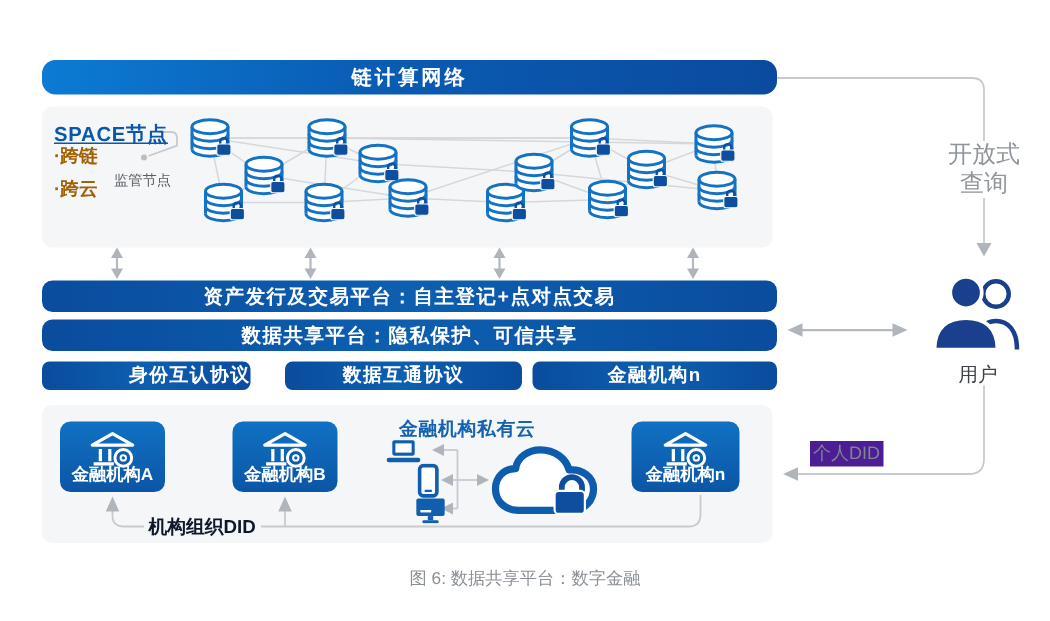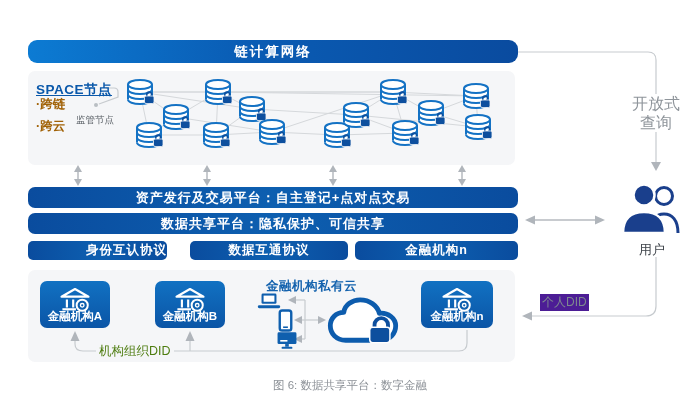--- a/index.html
+++ b/index.html
@@ -41,21 +41,21 @@
   .inst-box{top:281px;width:70px;height:47px;border-radius:7px;z-index:3;
     background:linear-gradient(180deg,#1171c2,#0b55a6);
     display:flex;flex-direction:column;align-items:center;justify-content:flex-end;
     color:#fff;font-size:11.5px;font-weight:bold;padding-bottom:4px;box-sizing:border-box;}
   .boxA{left:40px;} .boxB{left:155px;} .boxN{left:421px;width:72px;}
   .inst-box svg{position:absolute;top:4px;left:50%;transform:translateX(-50%);}
   .cloud-label{left:266px;top:278px;font-size:12.5px;font-weight:bold;color:#1563ae;z-index:6;letter-spacing:.5px;}
   .dev{z-index:6;}
   .laptop{left:255px;top:292px;} .phone{left:278px;top:309px;} .monitor{left:276px;top:331px;}
   .cloud{left:326px;top:296px;z-index:6;}
-  .orgdid-label{left:96px;top:343px;font-size:12.5px;font-weight:normal;color:#4d7c0f;
+  .orgdid-label{left:96px;top:343px;font-size:12.5px;font-weight:bold;color:#0f172a;
     background:#f5f6f8;padding:0 3px;z-index:6;}
   .caption{left:0;top:378px;width:700px;text-align:center;font-size:11.5px;color:#8b9096;z-index:2;}
   .overlay{position:absolute;left:0;top:0;width:700px;height:414px;z-index:5;pointer-events:none;}
 </style>
 </head>
 <body>
 
 <div class="canvas">
 
   <div class="abs header-bar">

